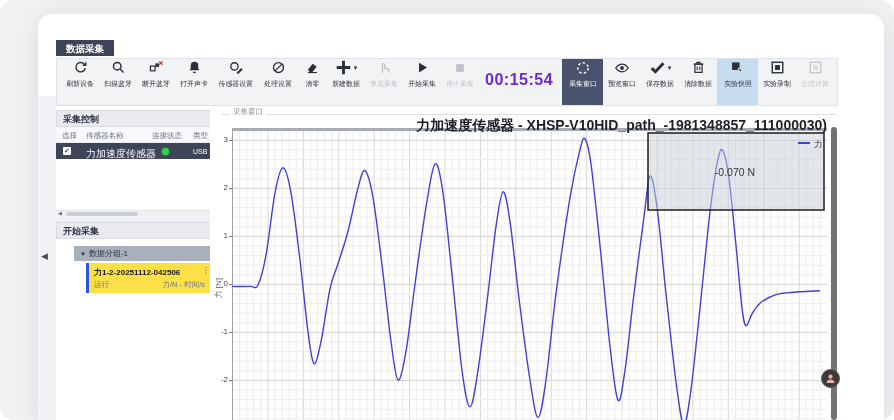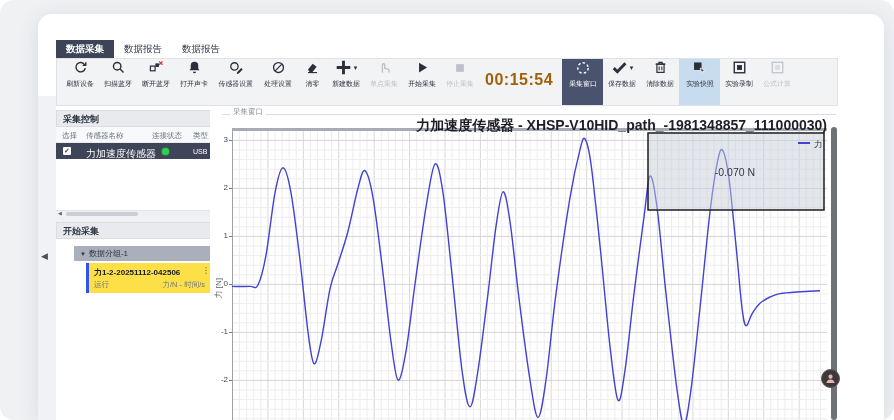--- a/index.html
+++ b/index.html
@@ -4,39 +4,39 @@
 <style>
   * { margin:0; padding:0; box-sizing:border-box; }
   body { background:#ffffff; font-family:"Liberation Sans", sans-serif; }
   .page { position:relative; width:894px; height:420px; background:#eff1f3; border-radius:14px; overflow:hidden; }
   .window { position:absolute; left:38px; top:14px; width:846px; height:406px; background:#ffffff;
             border-radius:14px 14px 0 0; box-shadow:0 4px 22px rgba(60,70,90,.12); }
   .gutter { position:absolute; left:0; top:82px; width:18px; bottom:0; background:#f0f2f5; }
   .collapse-arrow { position:absolute; left:3px; top:237px; font-size:9px; color:#4a4f5a; cursor:pointer; }
 
   
-  .tabs { position:absolute; left:18px; top:26px; display:flex; height:18px; }
+  .tabs { position:absolute; left:18px; top:26px; display:flex; height:18px;flex-direction:column; }
   .tab { font-size:9.5px; color:#2c3245; padding:3px 10px 0 10px; cursor:pointer; }
   .tab.active { background:#3d4458; color:#ffffff; font-weight:bold; }
 
   
   .toolbar { position:absolute; left:18px; top:44px; width:782px; height:48px; background:#f2f3f5;
              border:1px solid #e0e2e6; display:flex; align-items:center; padding-left:4px; }
   .titem { width:38px; height:100%; display:flex; flex-direction:column; align-items:center; justify-content:flex-start;
            color:#2b2f3a; cursor:pointer; position:relative; flex:none; }
   .titem .row { display:flex; align-items:center; height:17px; }
   .titem .ic svg { display:block; }
   .tlabel { font-size:7.5px; margin-top:3px; white-space:nowrap; transform:scale(.92); }
   .titem.wide { width:46px; }
   .titem.narrow { width:30px; }
   .titem.disabled { color:#bcc1c9; }
   .titem.active-dark { background:#49536e; color:#ffffff; width:41px; }
   .titem.active-light { background:#c7dcee; width:41px; }
   .caret { font-size:7px; margin-left:2px; color:#2b2f3a; }
-  .timer { font-size:16px; font-weight:bold; color:#a16207; margin:0 9px 4px 6px; letter-spacing:.5px; flex:none; }
+  .timer { font-size:16px; font-weight:bold; color:#6d28d9; margin:0 9px 4px 6px; letter-spacing:.5px; flex:none; }
 
   
   .sidebar { position:absolute; left:18px; top:96px; width:172px; bottom:0; background:#ffffff; }
   .sec-head { height:17px; background:#e8eaee; border:1px solid #d9dce1; font-size:9px; color:#2f3542;
               font-weight:bold; line-height:16px; padding-left:6px; }
   .cols { position:absolute; left:0; top:17px; width:172px; height:16px; background:#f8f9fa; border-bottom:1px solid #e8eaed; }
   .cols span { position:absolute; top:4px; font-size:7.5px; color:#6c7280; }
   .srow { position:absolute; left:0; top:33px; width:172px; height:16px; background:#3e4559; color:#fff; cursor:pointer; }
   .cbx { position:absolute; left:7px; top:4px; width:8px; height:8px; background:#fff; border-radius:1px;
          font-size:7px; line-height:8px; text-align:center; color:#3e4559; font-weight:bold; cursor:pointer; }
@@ -209,20 +209,31 @@
         <div class="timer">00:15:54</div>
         <div class="titem active-dark">
           <span class="row">
             <span class="ic">
               <svg width="16" height="16" viewBox="0 0 16 16">
                 <circle cx="8" cy="8" r="5.2" stroke="currentColor" fill="none" stroke-width="1.4" stroke-dasharray="2.5 2.2"></circle>
               </svg>
             </span>
           </span>
           <span class="tlabel">采集窗口</span>
+        </div>
+        <div class="titem">
+          <span class="row">
+            <span class="ic">
+              <svg width="16" height="16" viewBox="0 0 16 16">
+                <path d="M1.8 8S4.4 4.2 8 4.2 14.2 8 14.2 8 11.6 11.8 8 11.8 1.8 8 1.8 8z" stroke="currentColor" fill="none" stroke-width="1.3"></path>
+                <circle cx="8" cy="8" r="1.9" fill="currentColor"></circle>
+              </svg>
+            </span>
+          </span>
+          <span class="tlabel">预览窗口</span>
         </div>
         <div class="titem">
           <span class="row">
             <span class="ic">
               <svg width="17" height="17" viewBox="0 0 16 16">
                 <path d="M2.6 8.6l3.4 3.4L13.6 4" stroke="currentColor" fill="none" stroke-width="2.7"></path>
               </svg>
             </span>
             <span class="caret">▾</span>
           </span>

